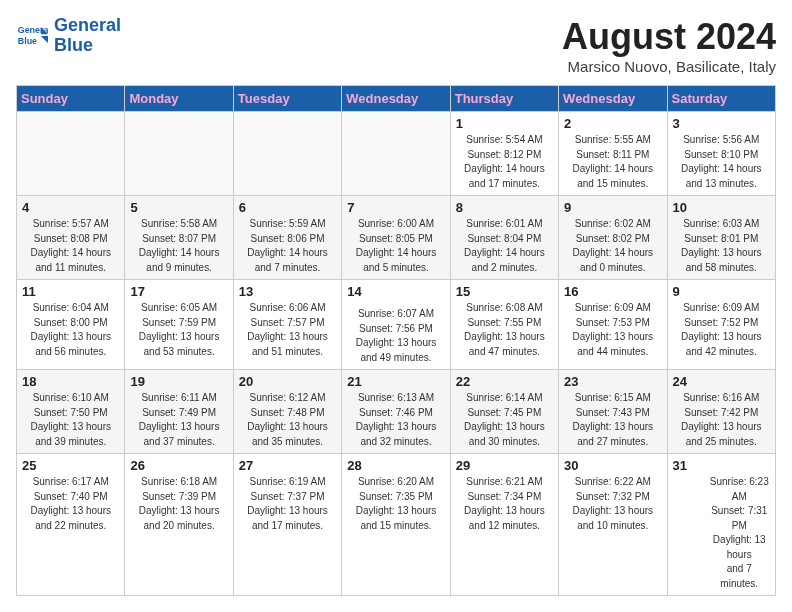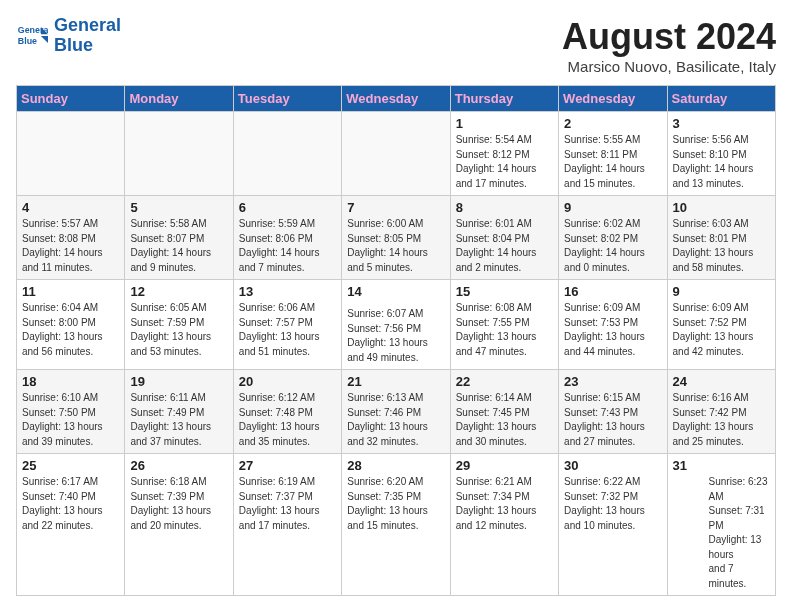--- a/index.html
+++ b/index.html
@@ -74,20 +74,21 @@
     .day-num {
       font-weight: bold;
       font-size: 13px;
       display: block;
       margin-bottom: 2px;
     }
     .day-info {
       font-size: 10px;
       line-height: 1.45;
       color: #333;
+      text-align: center;
     }
   </style>
 </head>
 <body>
 
 <div class="header-area">
   <div class="logo">
     <svg class="logo-icon" viewBox="0 0 36 36">
       <rect x="0" y="0" width="36" height="36" fill="white"></rect>
 
@@ -202,21 +203,21 @@
       </tr>
       <tr>
         <td>
           <span class="day-num">11</span>
           <div class="day-info" style="white-space: pre-line;">Sunrise: 6:04 AM
 Sunset: 8:00 PM
 Daylight: 13 hours
 and 56 minutes.</div>
         </td>
         <td>
-          <span class="day-num">12</span>
+          <span class="day-num">17</span>
           <div class="day-info" style="white-space: pre-line;">Sunrise: 6:05 AM
 Sunset: 7:59 PM
 Daylight: 13 hours
 and 53 minutes.</div>
         </td>
         <td>
           <span class="day-num">13</span>
           <div class="day-info" style="white-space: pre-line;">Sunrise: 6:06 AM
 Sunset: 7:57 PM
 Daylight: 13 hours

